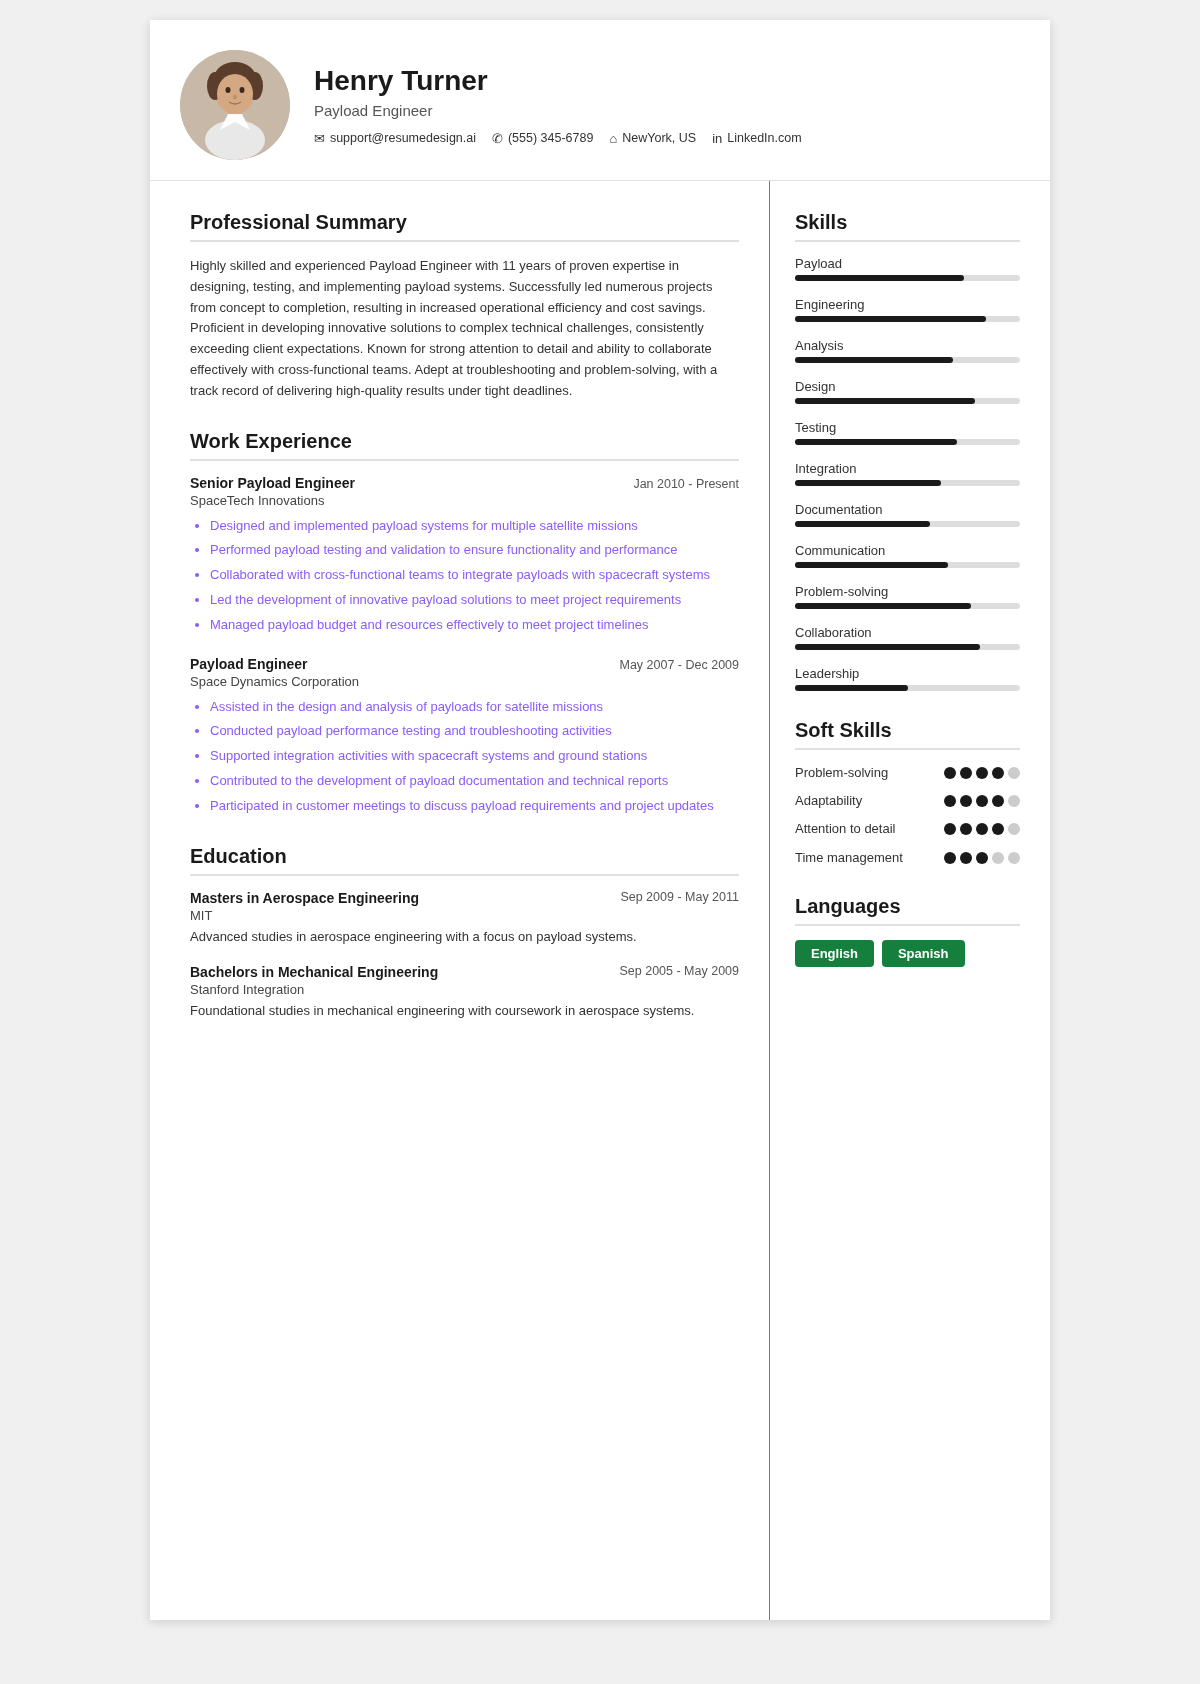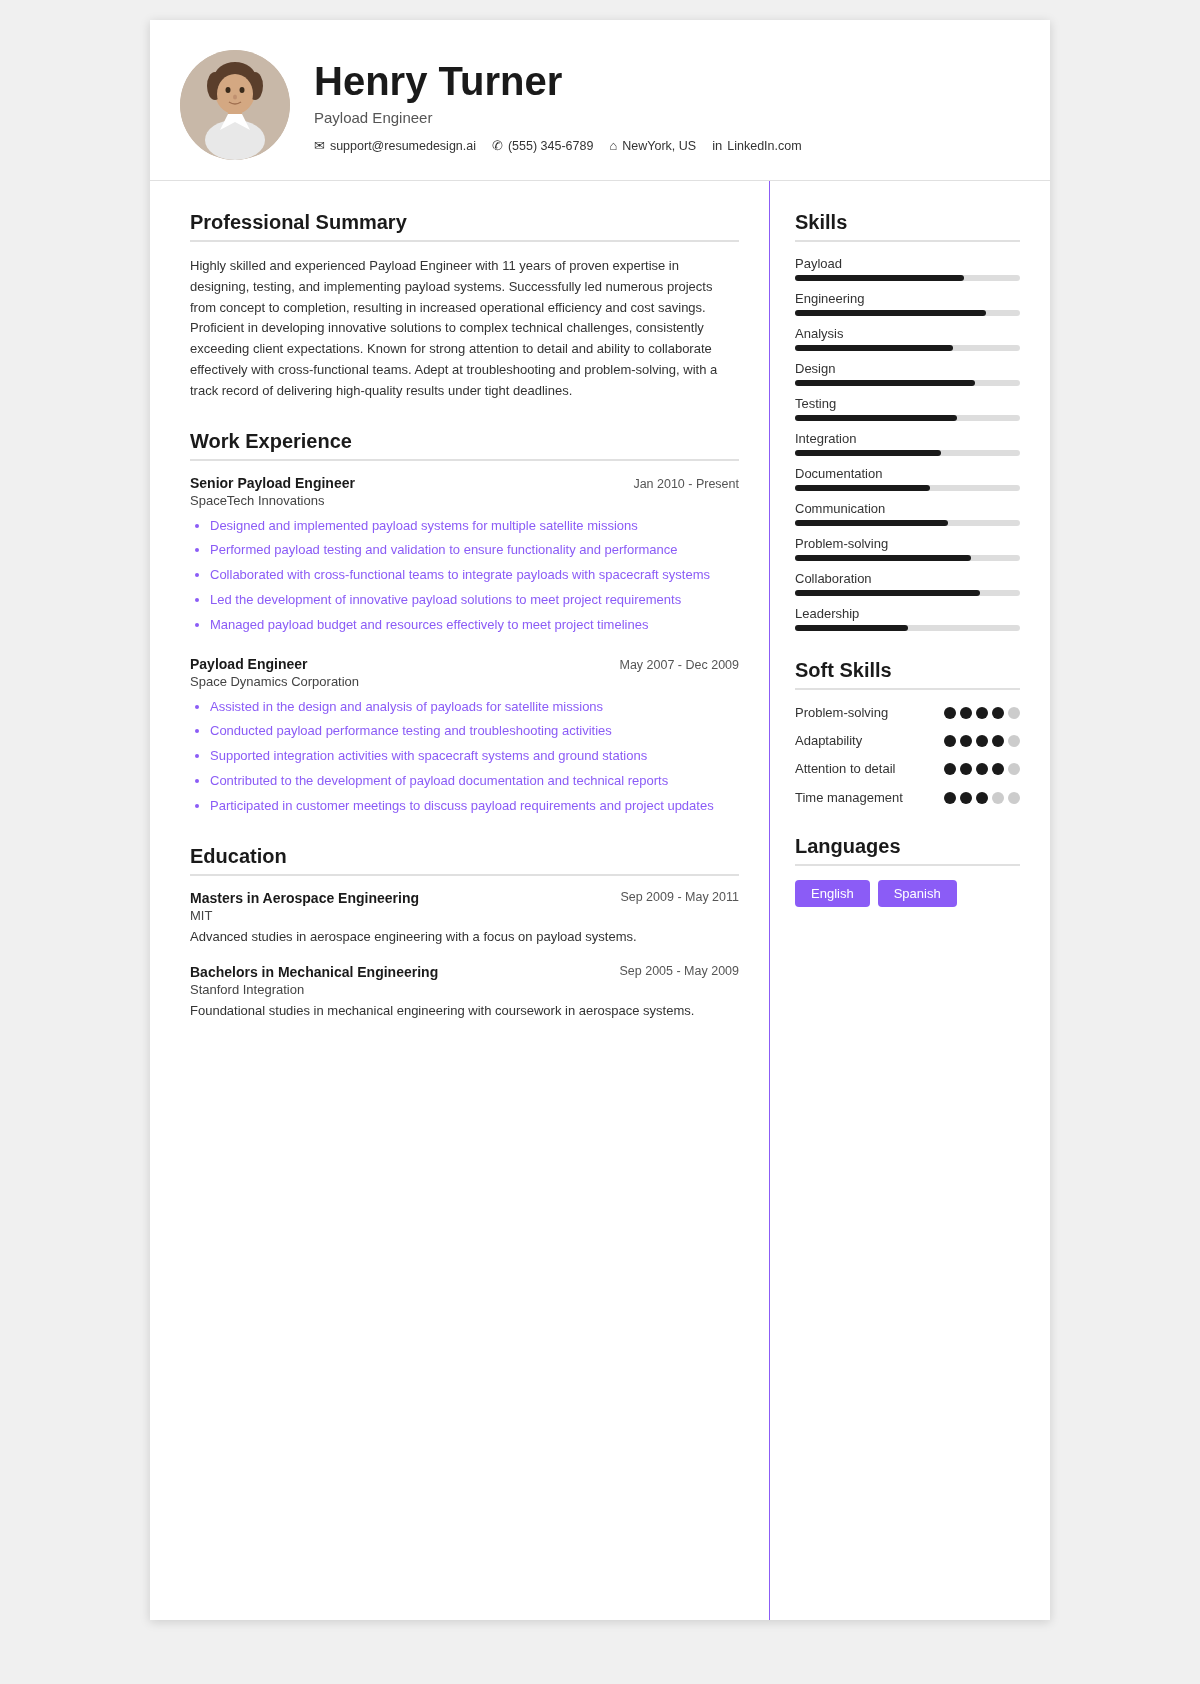--- a/index.html
+++ b/index.html
@@ -38,21 +38,21 @@
       justify-content: center;
     }
     .avatar svg {
       width: 110px;
       height: 110px;
     }
     .header-info {
       flex: 1;
     }
     .header-name {
-      font-size: 40px;
+      font-size: 28px;
       font-weight: 700;
       color: #1a1a1a;
       line-height: 1.2;
     }
     .header-title {
       font-size: 15px;
       color: #555;
       margin-top: 4px;
       margin-bottom: 12px;
     }
@@ -172,21 +172,21 @@
     
     .right-section-title {
       font-size: 20px;
       font-weight: 700;
       color: #1a1a1a;
       border-bottom: 2px solid #e0e0e0;
       padding-bottom: 6px;
       margin-bottom: 14px;
     }
     .skill-item {
-      margin-bottom: 10px;
+      margin-bottom: 16px;
     }
     .skill-name {
       font-size: 13px;
       color: #333;
       margin-bottom: 4px;
     }
     .skill-bar-bg {
       height: 6px;
       background: #ddd;
       border-radius: 3px;
@@ -227,26 +227,26 @@
       background: #ccc;
     }
     
     .lang-tags {
       display: flex;
       gap: 8px;
       flex-wrap: wrap;
       margin-top: 8px;
     }
     .lang-tag {
-      background: #8b5cf6;
+      background: #15803d;
       color: #ffffff;
       padding: 6px 16px;
       border-radius: 4px;
       font-size: 13px;
-      font-weight: 400;
+      font-weight: 700;
     }
   </style>
 </head>
 <body>
 
 <div class="resume-page">
 
   <div class="header">
     <div class="avatar">
 

